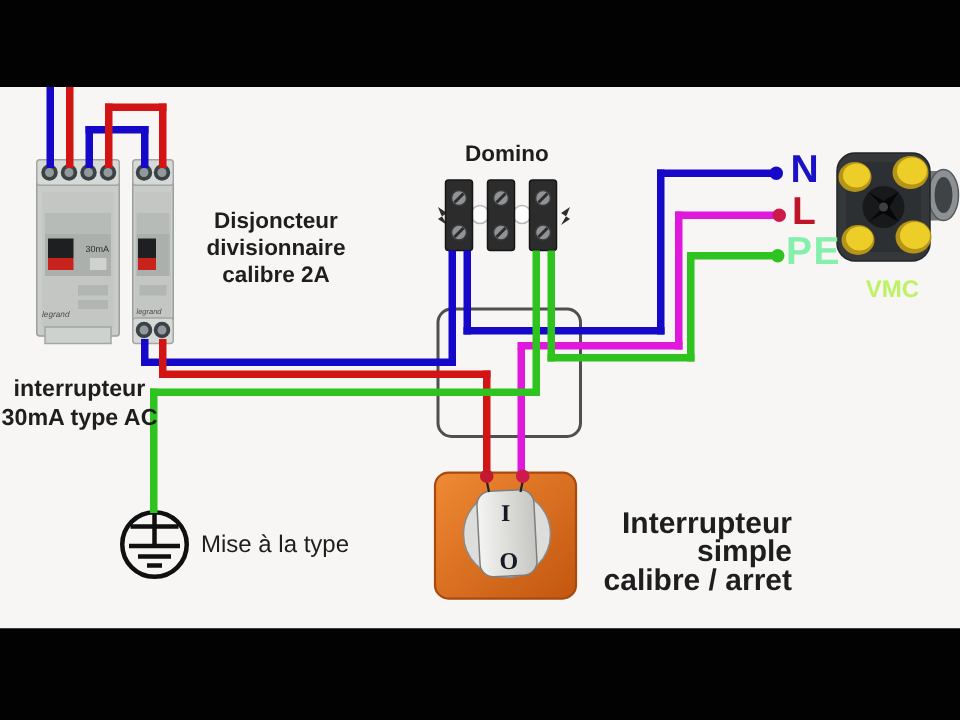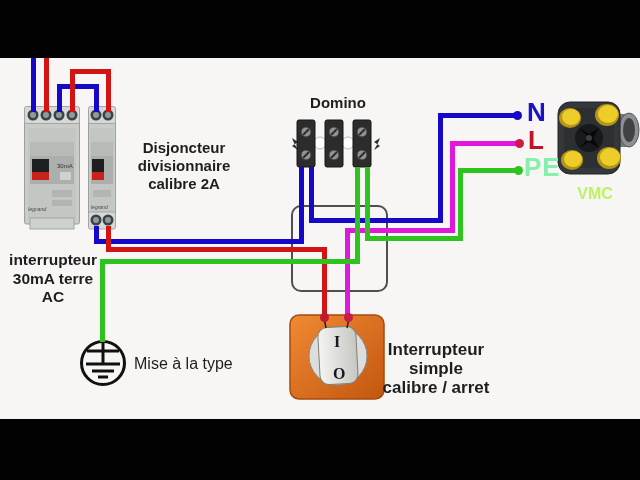--- a/index.html
+++ b/index.html
@@ -223,26 +223,26 @@
   <div class="lbl c" style="left:298px;top:94px;width:80px;font-size:15px;">Domino</div>
 
   <div class="lbl c" style="left:128px;top:139px;width:112px;font-size:15px;line-height:18px;">
     <div>Disjoncteur</div>
     <div>divisionnaire</div>
     <div>calibre 2A</div>
   </div>
 
   <div class="lbl c" style="left:0px;top:238px;width:106px;font-size:15.5px;line-height:18.5px;margin-top:13px;">
     <div>interrupteur</div>
-    <div>30mA terre AC</div>
+    <div>30mA type AC</div>
   </div>
 
   <div class="lbl" style="left:134px;top:355px;font-size:16px;">Mise à la type</div>
 
-  <div class="lbl c" style="left:368px;top:340px;width:136px;font-size:17px;line-height:19px;">
+  <div class="lbl c" style="left:392px;top:340px;width:136px;font-size:20px;line-height:19px;text-align:right;">
     <div>Interrupteur simple</div>
     <div>calibre / arret</div>
   </div>
 
   <div class="lbl c" style="left:574px;top:185px;width:42px;font-size:16px;font-weight:bold;color:#bef264;">VMC</div>
 
   <div class="term-lbl" style="left:527px;top:99px;color:#1a12c4;">N</div>
   <div class="term-lbl" style="left:528px;top:127px;color:#bf1327;">L</div>
   <div class="term-lbl" style="left:524px;top:154px;color:#86efac;">PE</div>
 

